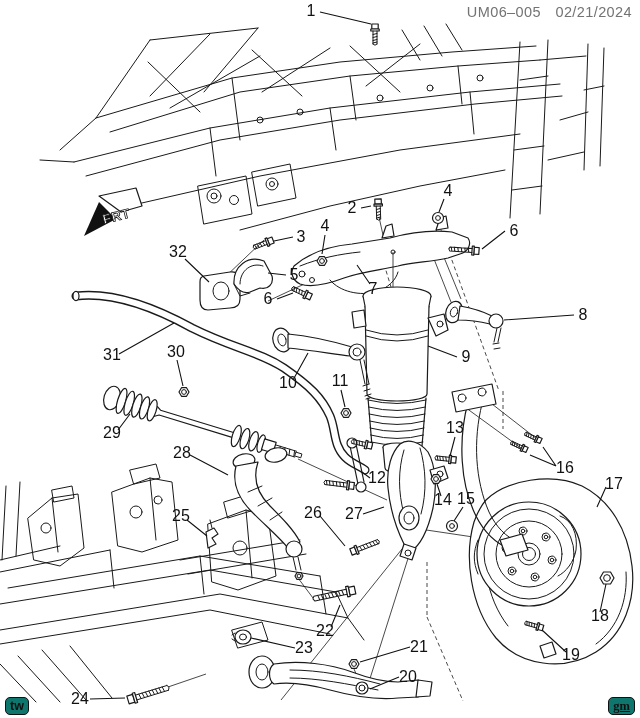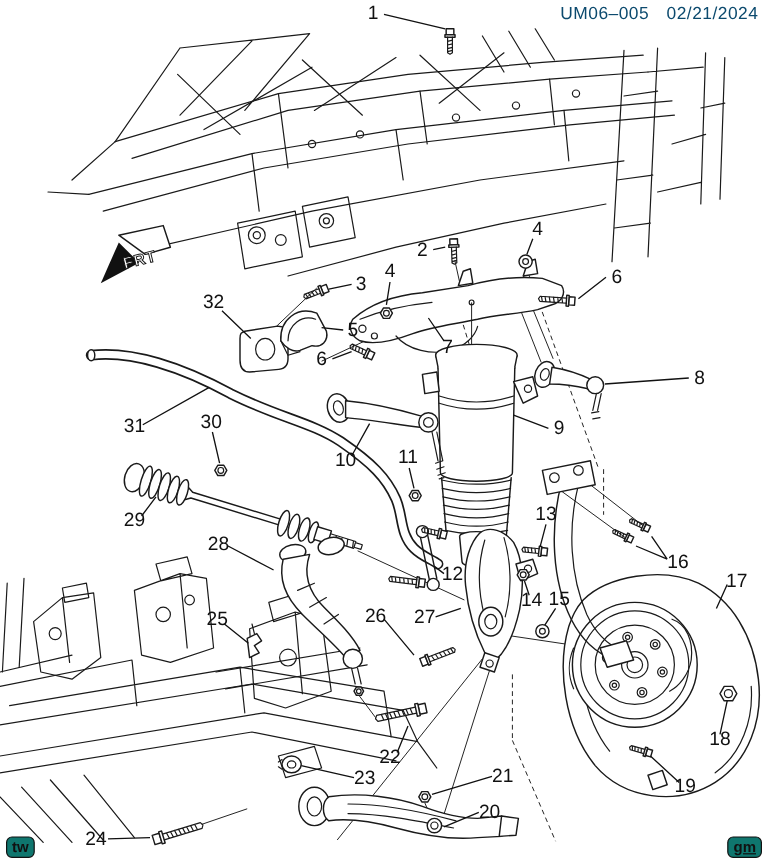--- a/index.html
+++ b/index.html
@@ -1,31 +1,31 @@
 <!DOCTYPE html>
 <html><head>
 <meta charset="utf-8">
 <style>
   html,body{margin:0;padding:0;}
   .page{
     position:relative;width:640px;height:718px;background:#ffffff;
     font-family:"Liberation Sans",sans-serif;overflow:hidden;
   }
   .header{
-    position:absolute;top:4px;right:8px;font-size:14.5px;color:#0c4a6e;
+    position:absolute;top:4px;right:8px;font-size:14.5px;color:#737373;
     letter-spacing:.4px;white-space:nowrap;
   }
   .header span{margin-left:10px;}
   .mark-box{
     position:absolute;border:1.6px solid #111;border-radius:5px;
     padding:0 4px;font-size:12.5px;font-weight:bold;color:#111;line-height:16px;
     background:#0f766e;
   }
   .mark-left{left:5px;bottom:3px;}
-  .mark-right{right:5px;bottom:3px;text-decoration:underline;font-family:Liberation Sans, sans-serif;text-align:center;}
+  .mark-right{right:5px;bottom:3px;text-decoration:underline;font-family:Liberation Serif, serif;text-align:center;}
   svg{position:absolute;left:0;top:0;}
   svg *{vector-effect:non-scaling-stroke;}
   .ln{fill:none;stroke:#1a1a1a;stroke-width:1;stroke-linecap:round;stroke-linejoin:round;}
   .ln2{fill:none;stroke:#1a1a1a;stroke-width:1.2;stroke-linecap:round;stroke-linejoin:round;}
   .wf{fill:#ffffff;stroke:#1a1a1a;stroke-width:1.2;stroke-linejoin:round;}
   .bk{fill:#111;stroke:none;}
   .thin{fill:none;stroke:#1a1a1a;stroke-width:.8;}
   .dash{fill:none;stroke:#1a1a1a;stroke-width:.8;stroke-dasharray:4 3;}
   .leader{fill:none;stroke:#111;stroke-width:1.1;}
   .barO{fill:none;stroke:#1a1a1a;stroke-width:9;stroke-linecap:round;}

